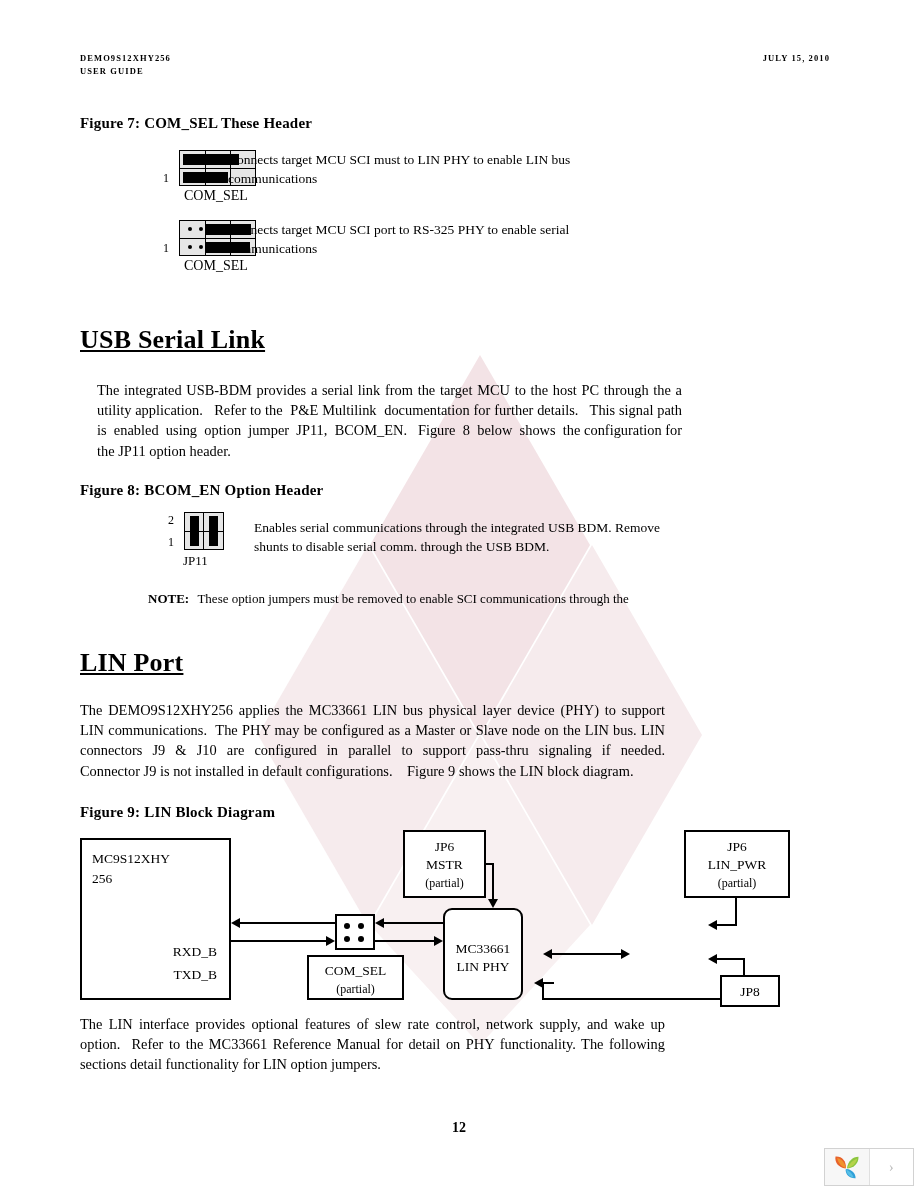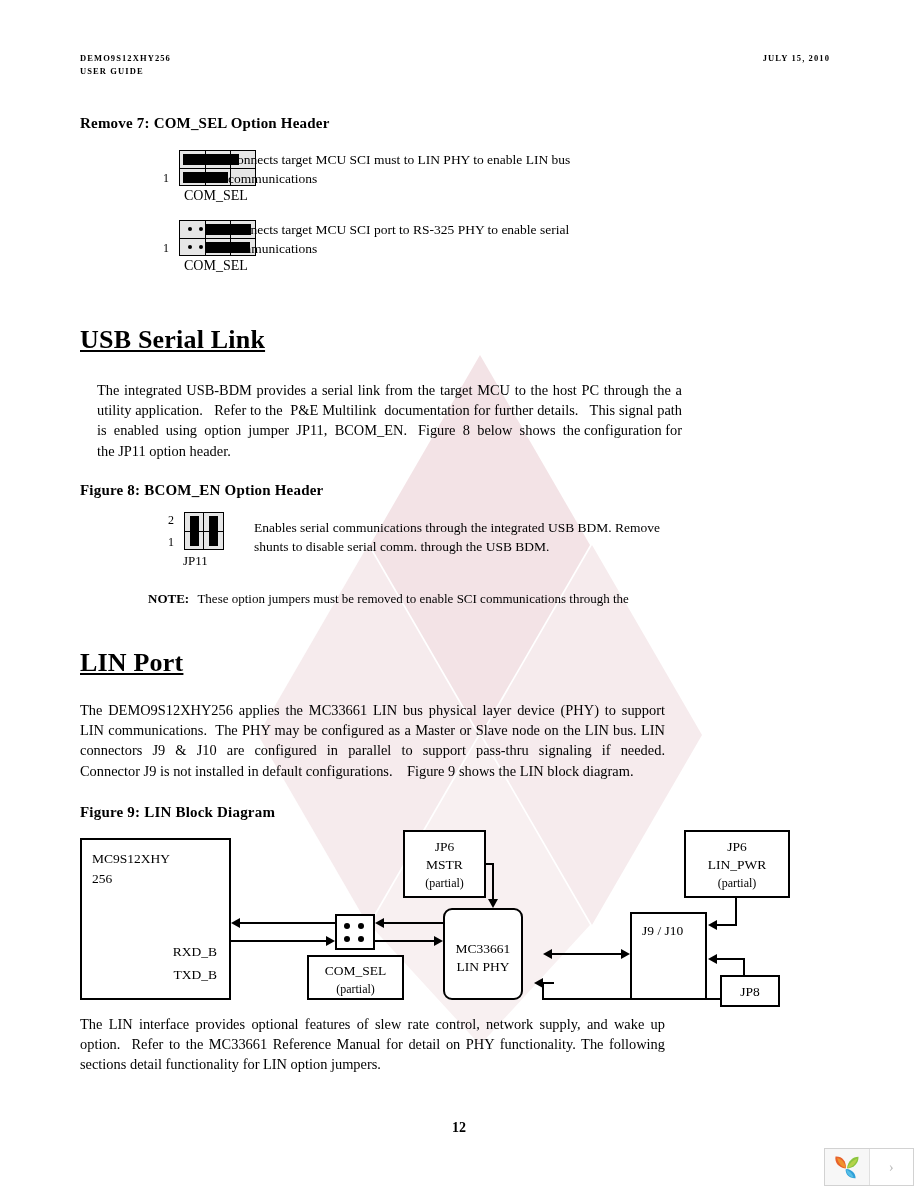--- a/index.html
+++ b/index.html
@@ -255,21 +255,21 @@
 <div id="page">
 
   <div class="doc-header">
     <div class="left">
       <div>DEMO9S12XHY256</div>
       <div>USER GUIDE</div>
     </div>
     <div class="right">JULY 15, 2010</div>
   </div>
 
-  <div class="fig-caption" style="top:115px;">Remove 7: COM_SEL Option Header</div>
+  <div class="fig-caption" style="top:115px;">Figure 7: COM_SEL These Header</div>
 
   <div class="jumper-wrap" style="left:0; top:0;">
     <div class="pin-label" style="left:163px; top:171px;">1</div>
     <div class="grid3" style="left:179px; top:150px; width:77px; height:36px;">
       <div class="gcell" style="left:0; top:0; width:26px; height:34px;"></div>
       <div class="gcell" style="left:26px; top:0; width:25px; height:34px;"></div>
       <div class="grow-sep" style="top:17px;"></div>
       <div class="shunt" style="left:3px; top:3px; width:56px; height:11px;"></div>
       <div class="shunt" style="left:3px; top:21px; width:45px; height:11px;"></div>
     </div>
@@ -356,23 +356,20 @@
     <div class="bbox" style="left:227px; top:125px; width:97px; height:45px;">
       <span class="ln" style="margin-top:5px;">COM_SEL</span>
       <span class="ln" style="font-size:12px;">(partial)</span>
     </div>
 
     <div class="bbox" style="left:363px; top:78px; width:80px; height:92px;border-radius:9px;">
       <span class="ln" style="margin-top:30px;">MC33661</span>
       <span class="ln">LIN PHY</span>
     </div>
 
-    <div class="bbox" style="left:550px; top:82px; width:77px; height:88px;">
-      <span class="ln" style="position:absolute; left:10px; top:8px;">J9 / J10</span>
-    </div>
 
     <div class="bbox" style="left:640px; top:145px; width:60px; height:32px;">
       <span class="ln" style="margin-top:6px;">JP8</span>
     </div>
 
     <div class="wire h" style="left:160px; top:92px; width:97px;"></div>
     <div class="arrow left" style="left:151px; top:88px;"></div>
 
     <div class="wire h" style="left:151px; top:110px; width:95px;"></div>
     <div class="arrow right" style="left:246px; top:106px;"></div>

